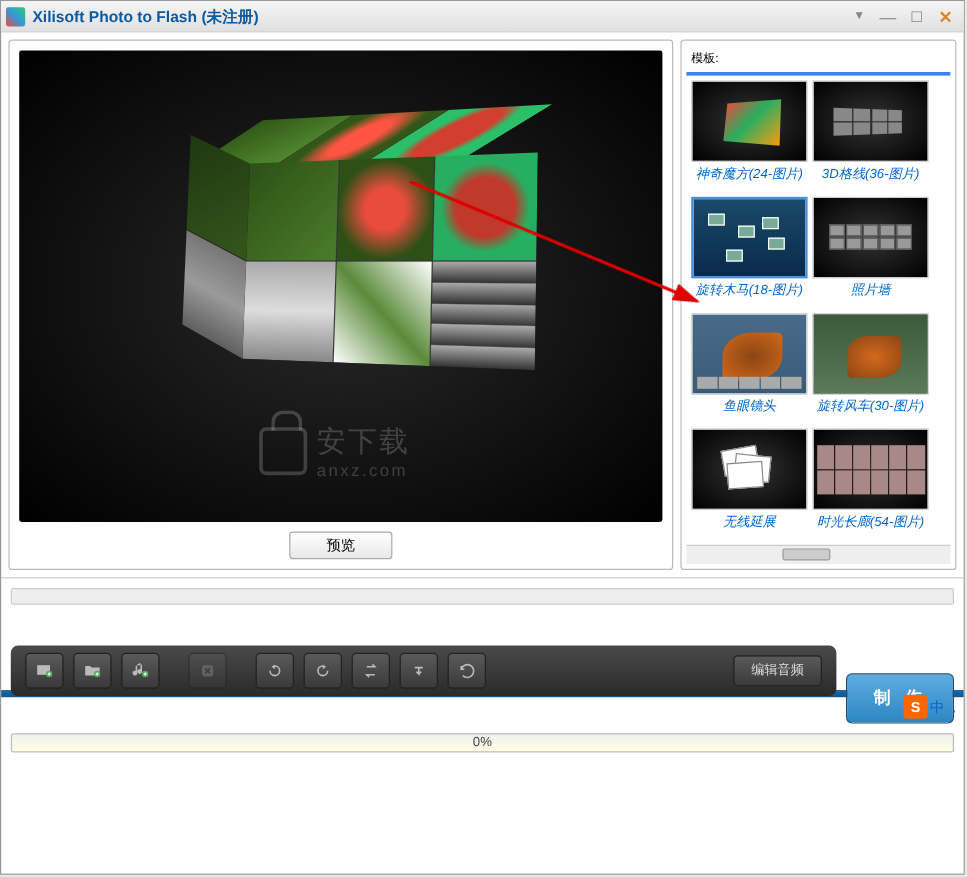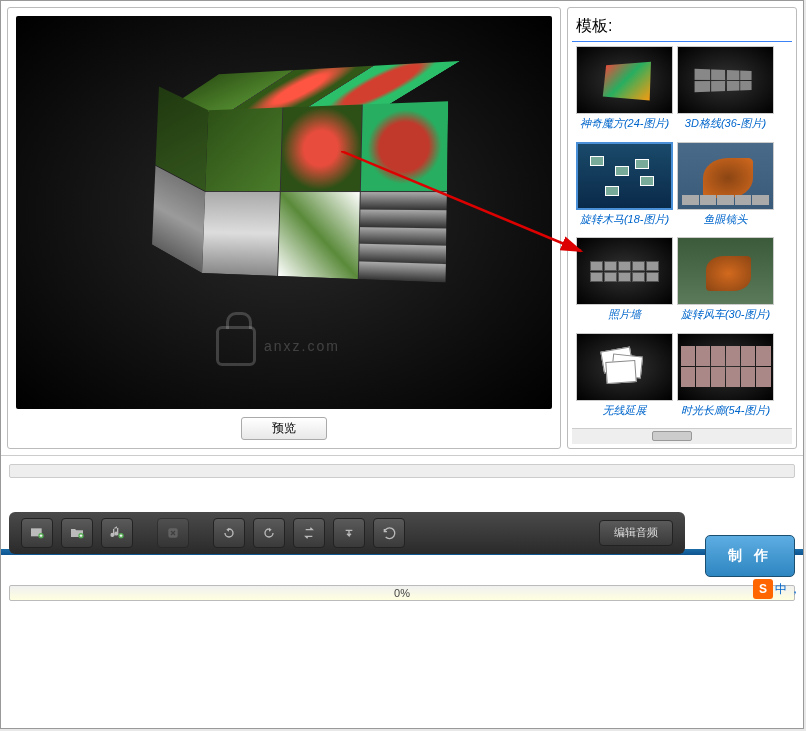--- a/index.html
+++ b/index.html
@@ -30,21 +30,21 @@
 .t4 { background: linear-gradient(#aaa, #ddd, #888); }
 .t5 { background: linear-gradient(45deg, #fff, #5a8a3a, #fff); }
 .t6 { background: repeating-linear-gradient(0deg, #333, #aaa 20%); }
 .watermark { position: absolute; top: 310px; left: 200px; color: rgba(200,200,200,0.25); font-size: 22px; display: flex; align-items: center; gap: 8px; }
 .wm-lock { width: 40px; height: 40px; border: 3px solid rgba(200,200,200,0.25); border-radius: 6px; position: relative; }
 .wm-lock::before { content:''; position: absolute; width: 20px; height: 14px; border: 3px solid rgba(200,200,200,0.25); border-bottom: none; border-radius: 10px 10px 0 0; top: -17px; left: 7px; }
 .preview-btn-row { margin-top: 8px; text-align: center; }
 .preview-btn { padding: 2px 30px; background: linear-gradient(#fff, #e8e8e8); border: 1px solid #aaa; border-radius: 3px; cursor: pointer; font-size: 12px; }
 
 .template-panel { width: 230px; border: 1px solid #bbb; border-radius: 3px; padding: 4px; display: flex; flex-direction: column; }
-.template-header { font-size: 16px; padding: 4px; border-bottom: 1px solid #3b82f6; }
+.template-header { font-size: 10px; padding: 4px; border-bottom: 3px solid #3b82f6; }
 .template-grid { flex: 1; overflow-y: auto; display: grid; grid-template-columns: 1fr 1fr; gap: 4px; padding: 4px 18px 4px 4px; }
 .template-item { cursor: pointer; }
 .template-thumb { width: 100%; height: 68px; background: radial-gradient(ellipse, #333, #000); border: 1px solid #ccc; display: flex; align-items: center; justify-content: center; position: relative; overflow: hidden; }
 .template-thumb.selected { border: 2px solid #4a90d9; }
 .template-label { text-align: center; font-size: 11px; color: #0066cc; padding: 2px 0; font-style: italic; }
 .th-cube { width: 50px; height: 35px; background: linear-gradient(135deg, #e74c3c, #27ae60, #f39c12); transform: perspective(100px) rotateY(-25deg) rotateX(10deg); }
 .th-grid3d { display: grid; grid-template-columns: repeat(4,1fr); gap: 1px; width: 60px; transform: perspective(100px) rotateY(20deg); }
 .th-grid3d span { width: 14px; height: 10px; background: #888; }
 .th-carousel { position: relative; width: 80px; height: 50px; }
 .th-carousel span { position: absolute; width: 14px; height: 10px; background: #7a9; border: 1px solid #fff; }
@@ -76,36 +76,46 @@
 .dropzone { flex: 1; max-width: 320px; height: 60px; border: 2px dashed #888; display: flex; align-items: center; justify-content: center; color: #666; font-size: 12px; }
 .audio-track { height: 30px; display: flex; align-items: center; gap: 6px; }
 .audio-dropzone { width: 270px; height: 24px; border: 2px dashed #888; display: flex; align-items: center; justify-content: center; color: #666; font-size: 11px; }
 
 .ime-badge { position: absolute; right: 2px; top: 578px; display: flex; align-items: center; gap: 2px; font-size: 12px; }
 .ime-s { width: 20px; height: 20px; background: #ff6600; color: #fff; display: flex; align-items: center; justify-content: center; font-weight: bold; border-radius: 3px; }
 .ime-zh { color: #0066cc; }
 
 .toolbar-area { height: 94px; padding: 8px; border-top: 1px solid #ccc; }
 .scroll-track { height: 14px; background: #eee; border: 1px solid #ccc; margin-bottom: 10px; border-radius: 2px; }
-.toolbar-row { display: flex; align-items: center; gap: 20px; }
+.toolbar-row { display: flex; align-items: center; gap: 8px; }
 .dark-toolbar { flex: 1; height: 42px; background: linear-gradient(#4a4a4a, #2a2a2a); border-radius: 6px; display: flex; align-items: center; padding: 0 12px; gap: 8px; }
 .tbtn { width: 32px; height: 30px; background: linear-gradient(#5a5a5a, #3a3a3a); border-radius: 4px; display: flex; align-items: center; justify-content: center; color: #ccc; cursor: pointer; border: 1px solid #222; }
 .tbtn svg { width: 16px; height: 16px; fill: #bbb; }
 .tbtn.disabled { opacity: 0.5; }
 .toolbar-spacer { flex: 1; }
 .edit-audio-btn { height: 26px; padding: 0 14px; background: linear-gradient(#5a5a5a, #3a3a3a); border: 1px solid #222; border-radius: 4px; color: #ddd; font-size: 11px; cursor: pointer; }
 .make-btn { width: 90px; height: 42px; background: linear-gradient(#5dade2, #2e86c1); border: 1px solid #1b4f72; border-radius: 5px; color: #fff; font-size: 14px; font-weight: bold; cursor: pointer; letter-spacing: 4px; margin-top: 47px; }
 .progress-row { height: 20px; display: flex; align-items: center; margin-top: 6px; }
 .progress-bar { flex: 1; height: 16px; background: linear-gradient(#f0f0f0, #ffffe0); border: 1px solid #bbb; border-radius: 2px; display: flex; align-items: center; justify-content: center; font-size: 11px; color: #444; }
 .bottom-shadow { height: 6px; background: linear-gradient(#1b6ca8, #0d5490); }
 </style>
 </head>
 <body>
 
 <div class="window">
+  <div class="titlebar">
+    <div class="titlebar-icon"></div>
+    <div class="titlebar-text">Xilisoft Photo to Flash (未注册)</div>
+    <div class="titlebar-controls">
+      <div class="tb-btn tb-down">▼</div>
+      <div class="tb-btn tb-min">—</div>
+      <div class="tb-btn tb-max">☐</div>
+      <div class="tb-btn tb-close">✕</div>
+    </div>
+  </div>
 
   <div class="main-area">
     <div class="preview-panel">
       <div class="preview-canvas">
         <div class="cube">
           <div class="cube-face cube-top">
               <div class="tile t1"></div>
               <div class="tile t2"></div>
               <div class="tile t3"></div>
             </div>
@@ -118,20 +128,21 @@
               <div class="tile t2"></div>
               <div class="tile t3"></div>
             <div class="tile t4"></div>
               <div class="tile t5"></div>
               <div class="tile t6"></div>
           </div>
         </div>
         <div class="watermark">
           <div class="wm-lock"></div>
           <div>
+            <div style="font-size:24px;letter-spacing:2px">安下载</div>
             <div style="font-size:14px;letter-spacing:2px">anxz.com</div>
           </div>
         </div>
       </div>
       <div class="preview-btn-row">
         <button class="preview-btn">预览</button>
       </div>
     </div>
 
     <div class="template-panel">
@@ -165,49 +176,49 @@
                 <span style="top:15px;left:30px"></span>
                 <span style="top:25px;left:55px"></span>
                 <span style="top:35px;left:20px"></span>
                 <span style="top:8px;left:50px"></span>
               </div>
             </div>
           <div class="template-label">旋转木马(18-图片)</div>
         </div>
         <div class="template-item">
           <div class="template-thumb">
+              <div class="th-wall">
+                <span></span>
+                <span></span>
+                <span></span>
+                <span></span>
+                <span></span>
+                <span></span>
+                <span></span>
+                <span></span>
+                <span></span>
+                <span></span>
+              </div>
+            </div>
+          <div class="template-label">照片墙</div>
+        </div>
+        <div class="template-item">
+          <div class="template-thumb">
               <div class="th-fisheye">
                 <div class="th-butterfly"></div>
                 <div style="position:absolute;bottom:4px;left:4px;right:4px;height:10px;display:flex;gap:1px">
                   <span style="flex:1;background:#aaa"></span>
                   <span style="flex:1;background:#aaa"></span>
                   <span style="flex:1;background:#aaa"></span>
                   <span style="flex:1;background:#aaa"></span>
                   <span style="flex:1;background:#aaa"></span>
                 </div>
               </div>
             </div>
           <div class="template-label">鱼眼镜头</div>
-        </div>
-        <div class="template-item">
-          <div class="template-thumb">
-              <div class="th-wall">
-                <span></span>
-                <span></span>
-                <span></span>
-                <span></span>
-                <span></span>
-                <span></span>
-                <span></span>
-                <span></span>
-                <span></span>
-                <span></span>
-              </div>
-            </div>
-          <div class="template-label">照片墙</div>
         </div>
         <div class="template-item">
           <div class="template-thumb">
               <div class="th-pin">
                 <div class="th-pin-b"></div>
               </div>
             </div>
           <div class="template-label">旋转风车(30-图片)</div>
         </div>
         <div class="template-item">

